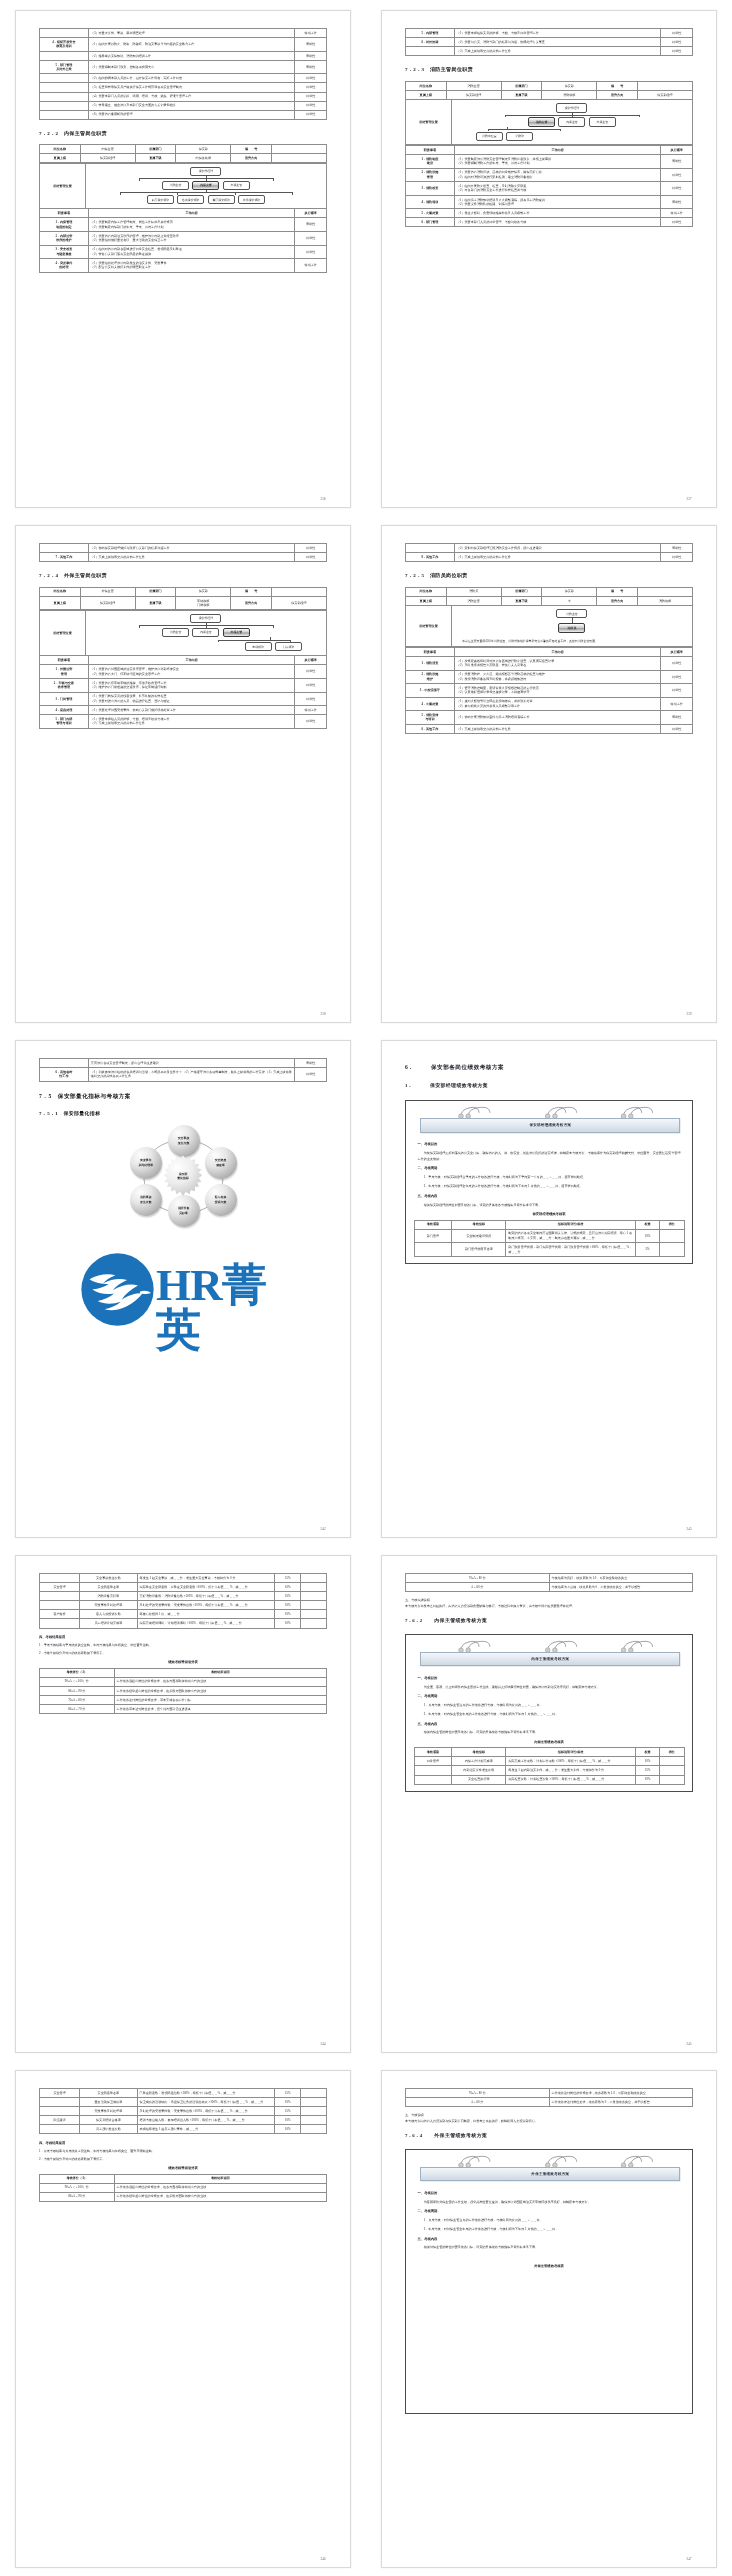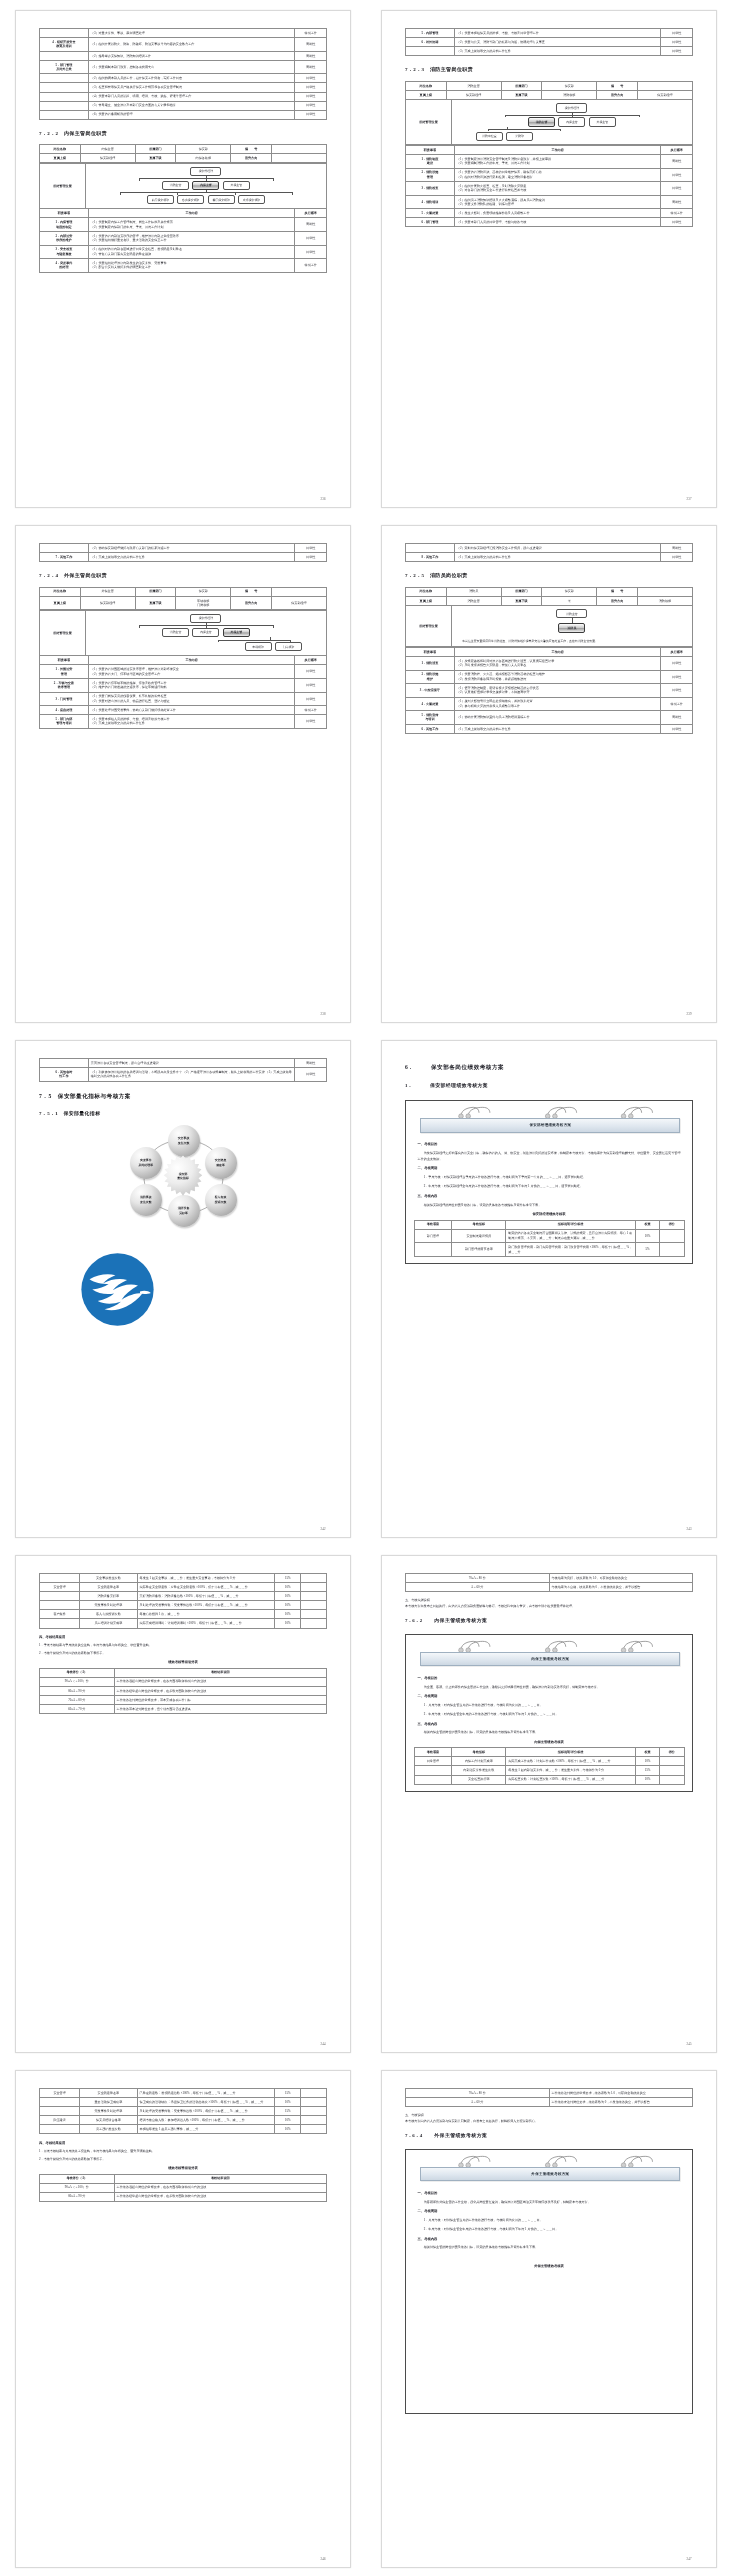--- a/index.html
+++ b/index.html
@@ -1092,14 +1092,15 @@
     <svg width="75" height="75" viewBox="0 0 110 110">
       <circle cx="55" cy="55" r="53" fill="#1b72b8"></circle>
       <path d="M14,40 C26,33 40,31 52,34 C44,37 38,41 34,46 C45,40 58,38 69,41
                C60,45 53,50 48,56 C61,48 74,46 85,49 C74,55 66,62 61,70
                C70,64 80,60 92,60 C86,68 78,75 68,80 C58,85 46,87 36,84
                C46,82 54,78 60,73 C48,77 36,77 26,72 C36,70 44,66 50,61
                C38,63 27,61 18,55 C28,54 36,51 42,47 C32,47 21,45 14,40 Z" fill="#ffffff"></path>
       <path d="M88,58 C94,56 100,57 104,60 C99,62 93,62 88,61 Z" fill="#ffffff"></path>
     </svg>
   </div>
+  <div class="wm-text">HR菁英</div>
 </div>
 
 
 </body></html>

